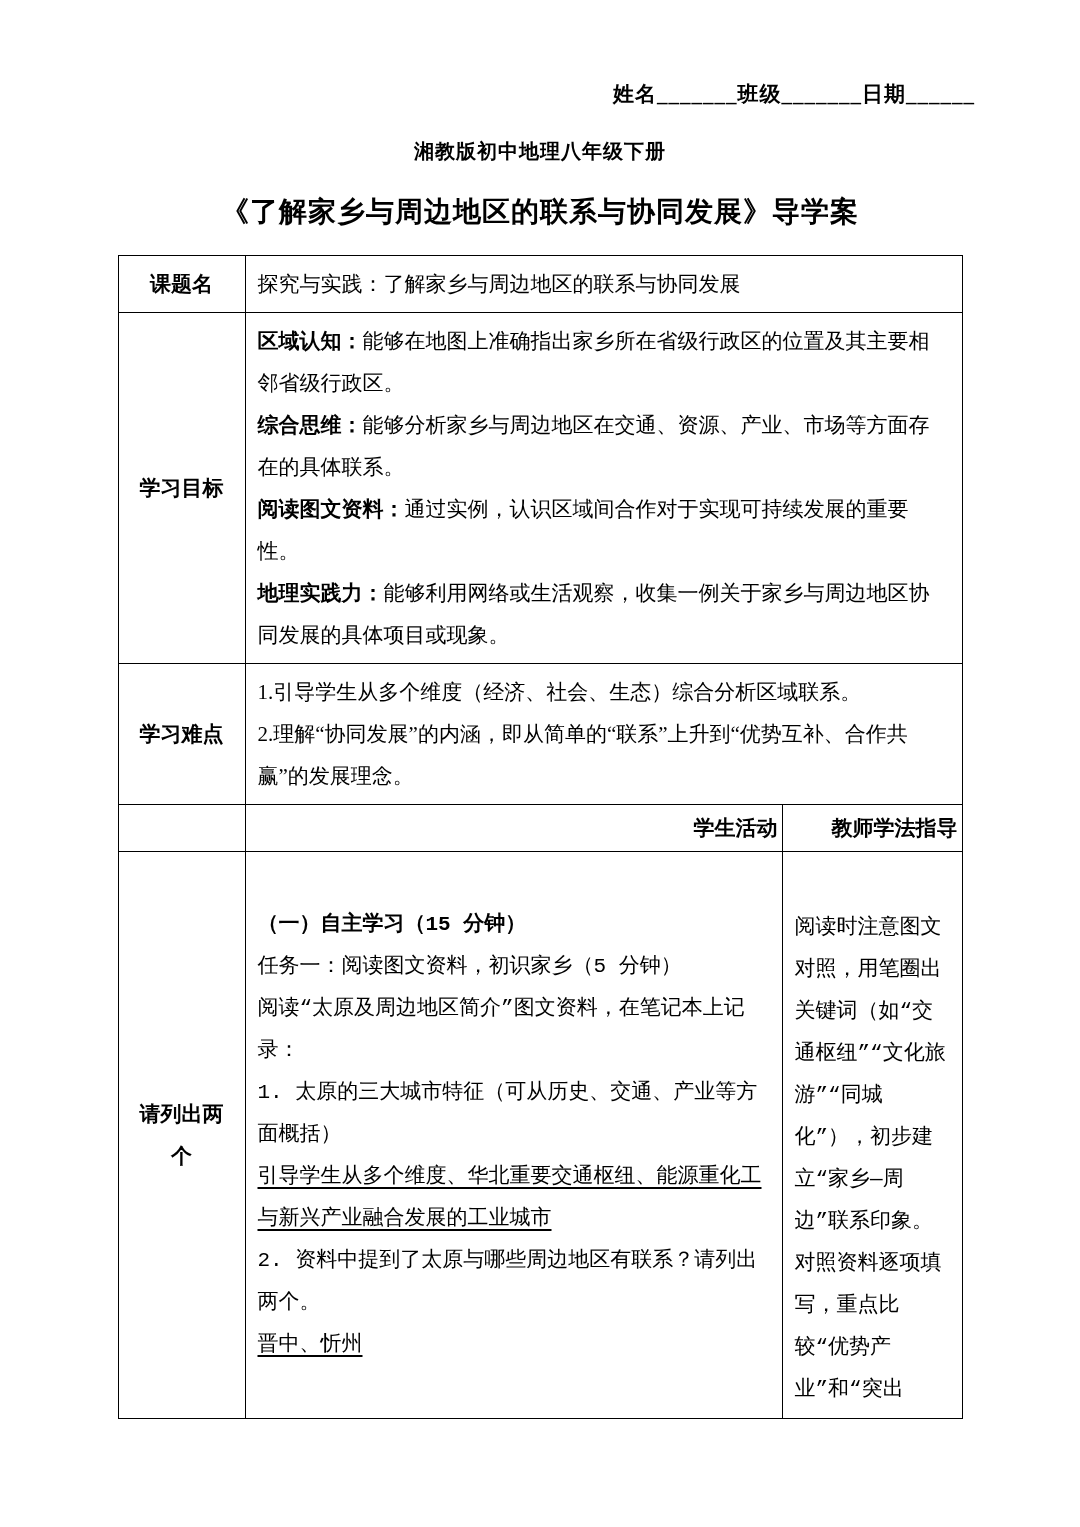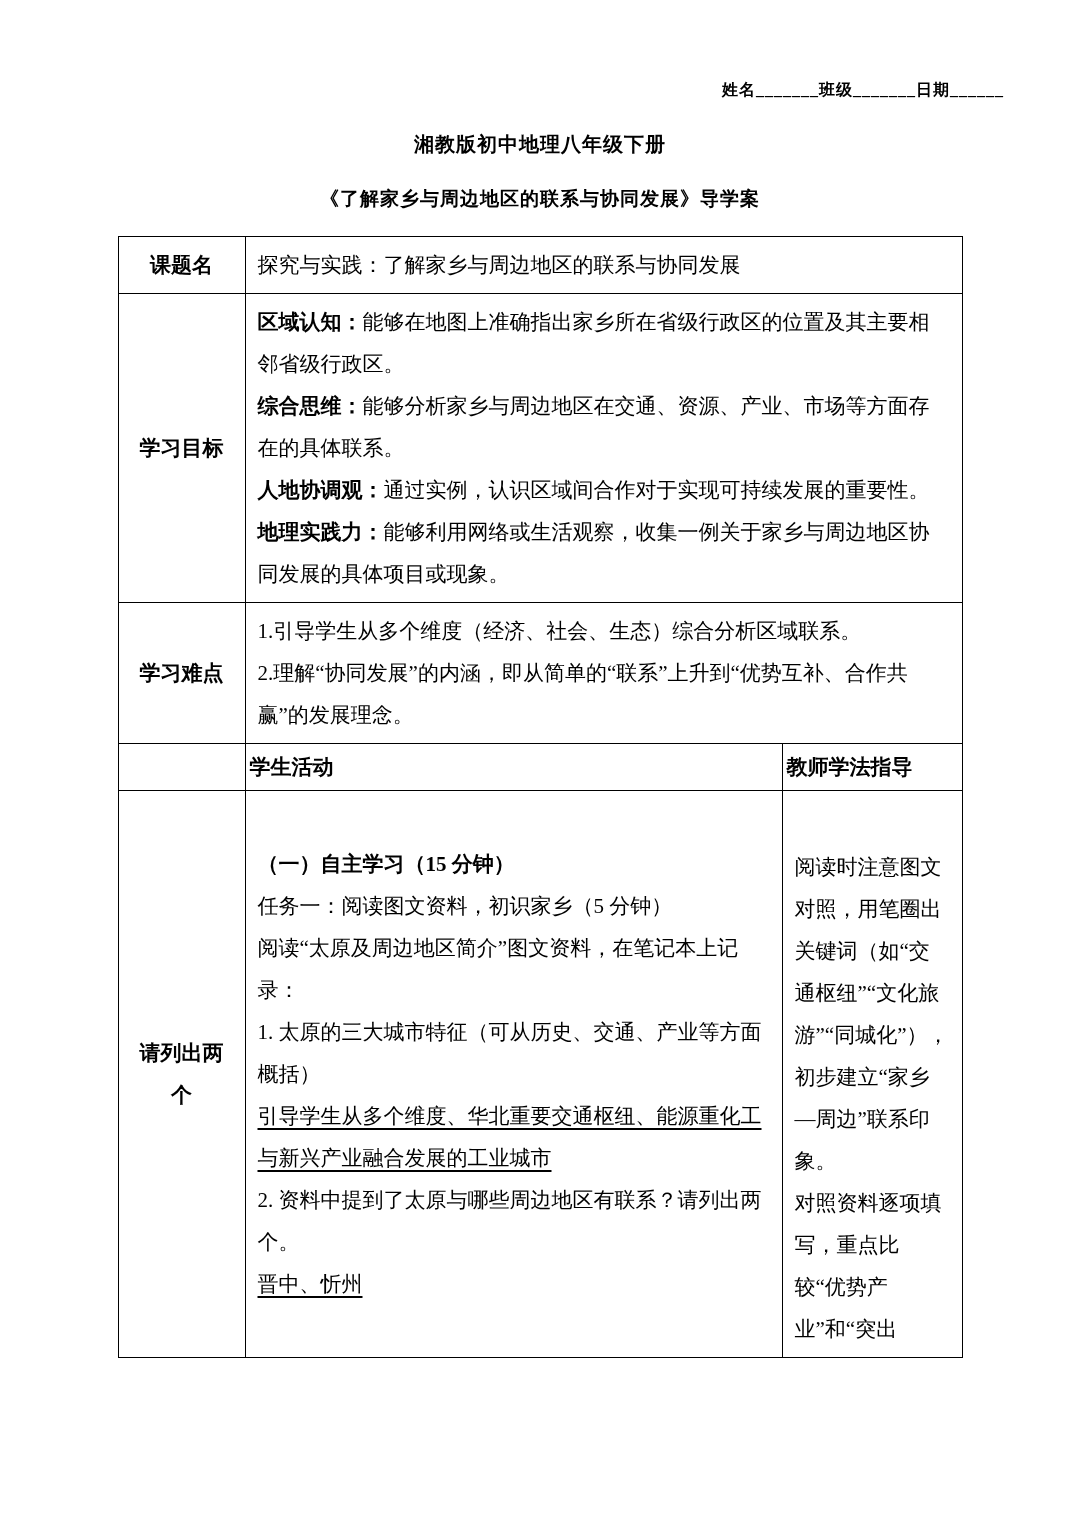--- a/index.html
+++ b/index.html
@@ -8,37 +8,37 @@
     background: #ffffff;
   }
   body {
     width: 1080px;
     height: 1527px;
     position: relative;
     font-family: "Liberation Serif", "DejaVu Serif", serif;
     color: #000;
   }
   .name-line {
-    padding: 80px 76px 0 0;
+    padding: 80px 105px 0 0;
     text-align: right;
-    font-size: 16px;
+    font-size: 21px;
     font-weight: bold;
     letter-spacing: 1px;
   }
   .doc-title {
     margin: 30px 0 0 0;
     text-align: center;
     font-size: 20px;
     font-weight: bold;
     letter-spacing: 1px;
   }
   .doc-subtitle {
     margin: 28px 0 24px 0;
     text-align: center;
-    font-size: 19px;
+    font-size: 28px;
     font-weight: bold;
     letter-spacing: 1px;
   }
   table.doc-table {
     width: 844px;
     margin: 2px auto;
     border-collapse: collapse;
     table-layout: fixed;
   }
   .doc-table td {
@@ -48,33 +48,34 @@
     padding: 7px 12px;
     vertical-align: middle;
     word-break: break-all;
   }
   .label-cell {
     text-align: center;
     font-weight: bold;
     padding: 7px 4px;
   }
   .header-row td {
-    text-align: left;
+    text-align: right;
     font-weight: bold;
     height: 40px;
     padding: 2px 4px;
   }
   .content-cell p { margin: 0; }
   .bold { font-weight: bold; }
   .ul {
     text-decoration: underline;
     text-underline-offset: 5px;
   }
   .process-student, .process-teacher {
     vertical-align: top;
+    font-family: Liberation Mono, monospace;
   }
   .process-teacher {
     padding: 7px 9px;
   }
   .process-teacher p { margin: 0; }
   .teacher-p1 { margin-top: 48px !important; }
 </style>
 </head>
 <body>
 
@@ -94,21 +95,21 @@
       <tr>
     <td class="label-cell">课题名</td>
     <td class="content-cell" colspan="2">探究与实践：了解家乡与周边地区的联系与协同发展</td>
   </tr>
 
   <tr>
     <td class="label-cell">学习目标</td>
     <td class="content-cell" colspan="2">
       <p><span class="bold">区域认知：</span><span>能够在地图上准确指出家乡所在省级行政区的位置及其主要相邻省级行政区。</span></p>
       <p><span class="bold">综合思维：</span><span>能够分析家乡与周边地区在交通、资源、产业、市场等方面存在的具体联系。</span></p>
-      <p><span class="bold">人地协调观：</span><span>通过实例，认识区域间合作对于实现可持续发展的重要性。</span></p>
+      <p><span class="bold">阅读图文资料：</span><span>通过实例，认识区域间合作对于实现可持续发展的重要性。</span></p>
       <p><span class="bold">地理实践力：</span><span>能够利用网络或生活观察，收集一例关于家乡与周边地区协同发展的具体项目或现象。</span></p>
     </td>
   </tr>
 
 
   <tr>
     <td class="label-cell">学习难点</td>
     <td class="content-cell" colspan="2">
       <p>1.引导学生从多个维度（经济、社会、生态）综合分析区域联系。</p>
       <p>2.理解“协同发展”的内涵，即从简单的“联系”上升到“优势互补、合作共赢”的发展理念。</p>

